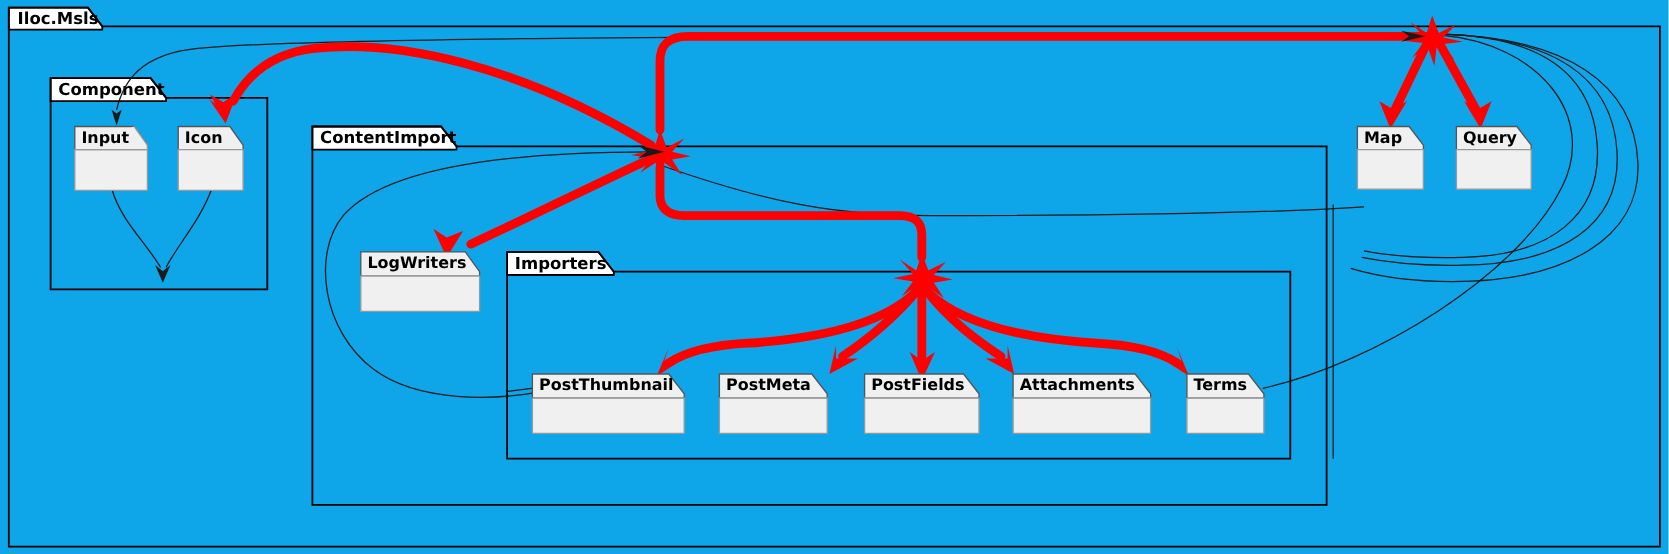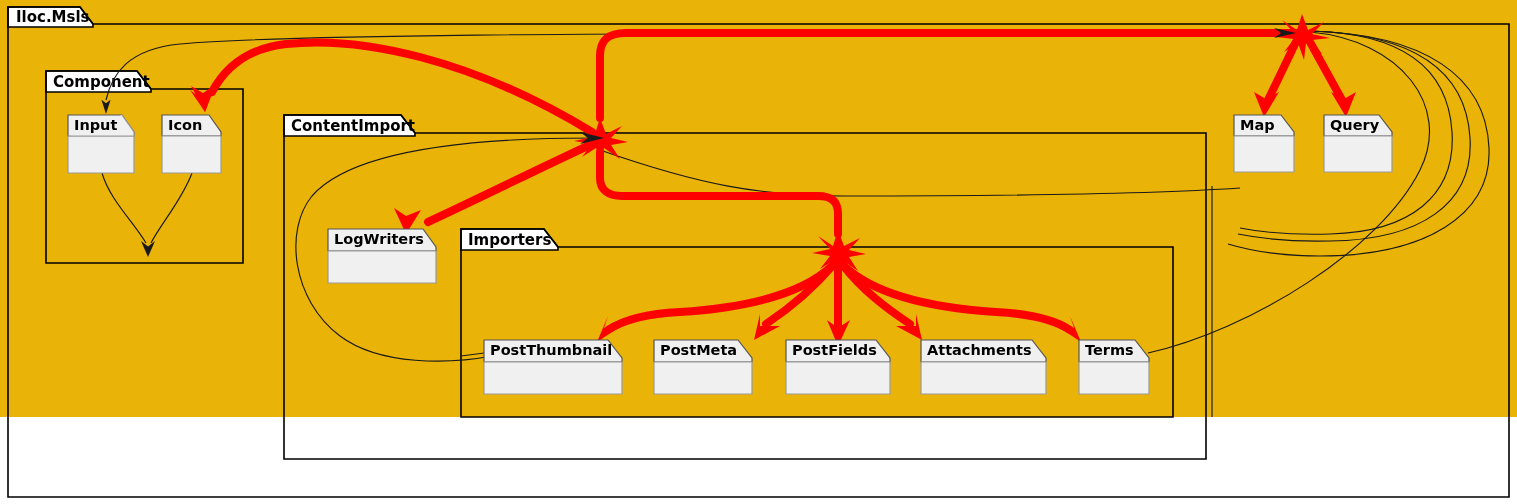--- a/index.html
+++ b/index.html
@@ -9,22 +9,22 @@
   }
   body {
     font-family: "DejaVu Sans", "Liberation Sans", sans-serif;
     width: 1517px;
     height: 504px;
     overflow: hidden;
   }
   #diagram-root {
     position: relative;
     width: 1517px;
-    height: 417px;
-    background: #eab308;
+    height: 504px;
+    background: #0ea5e9;
   }
   #diagram-svg {
     position: absolute;
     left: 0;
     top: 0;
     width: 1517px;
     height: 504px;
   }
   .pkg-label {
     font-weight: bold;

